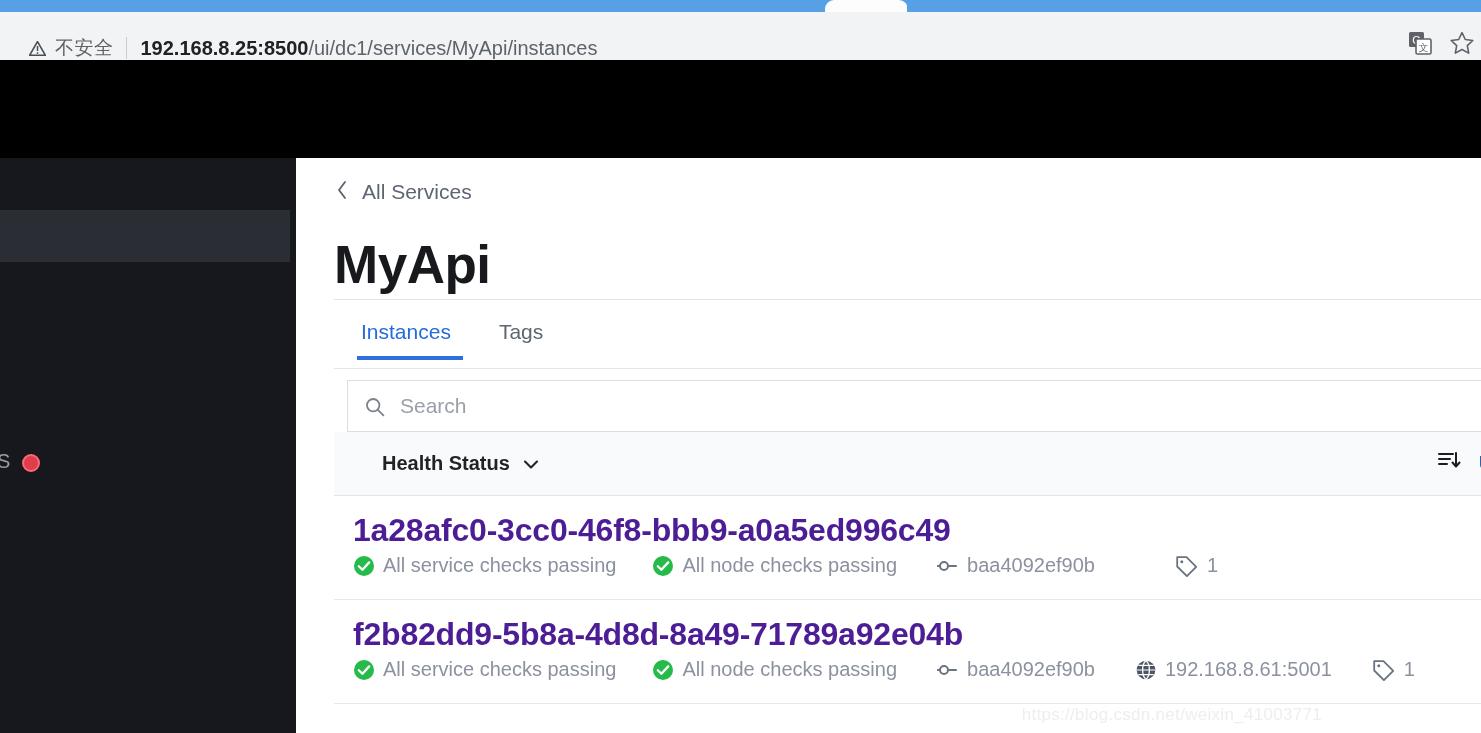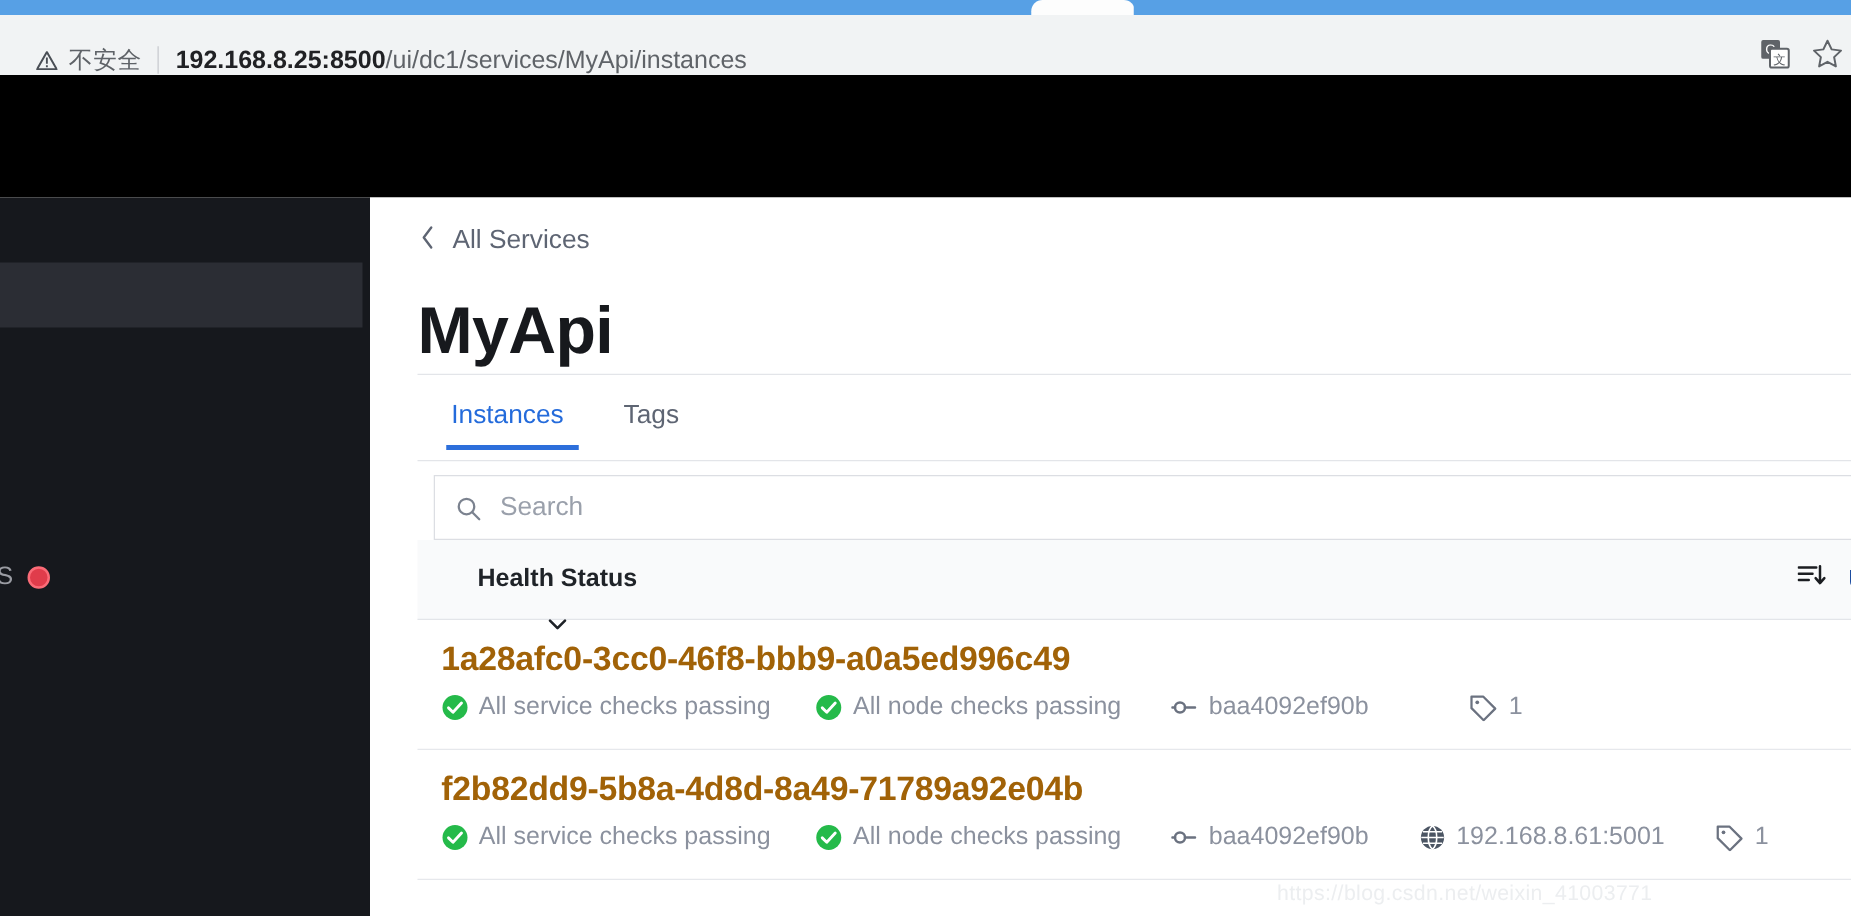--- a/index.html
+++ b/index.html
@@ -139,33 +139,33 @@
   }
   .search-input::placeholder { color: #9aa0ab; }
 
   .filterbar {
     position: absolute; left: 38px; top: 274px; width: 1189px; height: 64px;
     background: #f9fafb; border-bottom: 1px solid #e3e5e9;
   }
   .health-filter {
     position: absolute; left: 48px; top: 20px;
     display: flex; align-items: center; gap: 13px;
-    font-size: 20px; color: #1f2328; font-weight: bold; cursor: pointer; flex-direction: column;
+    font-size: 20px; color: #1f2328; font-weight: bold; cursor: pointer;
   }
   .sort-group {
     position: absolute; right: 6px; top: 18px;
     display: flex; align-items: center; gap: 16px;
   }
   .sort-label { font-size: 21px; color: #17489e; white-space: nowrap; }
 
   .inst-list { position: absolute; left: 38px; top: 338px; width: 1189px; }
   .inst-row { position: relative; height: 104px; border-bottom: 1px solid #e6e8ec; }
   .inst-id {
     position: absolute; left: 19px; top: 16px;
-    font-size: 27px; color: #a16207; font-weight: bold;
+    font-size: 32px; color: #4c1d95; font-weight: bold;
     letter-spacing: -.2px; white-space: nowrap;
   }
   .inst-meta {
     position: absolute; left: 19px; top: 58px;
     display: flex; align-items: center; white-space: nowrap;
   }
   .meta-item { display: flex; align-items: center; gap: 8px; }
   .meta-item .txt { font-size: 20px; color: #8b919e; white-space: nowrap; }
   .m-gap-1 { width: 36px; }
   .m-gap-2 { width: 40px; }

